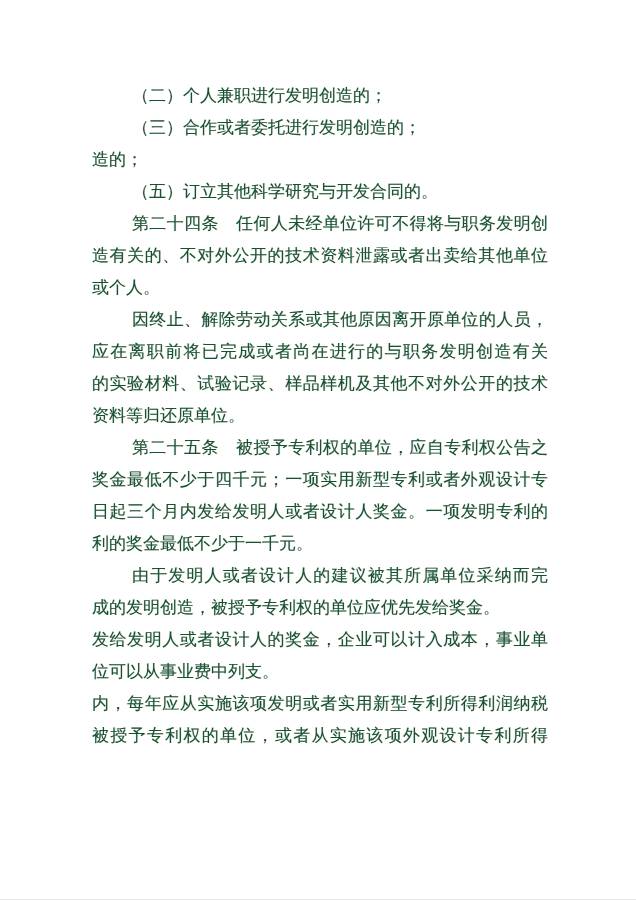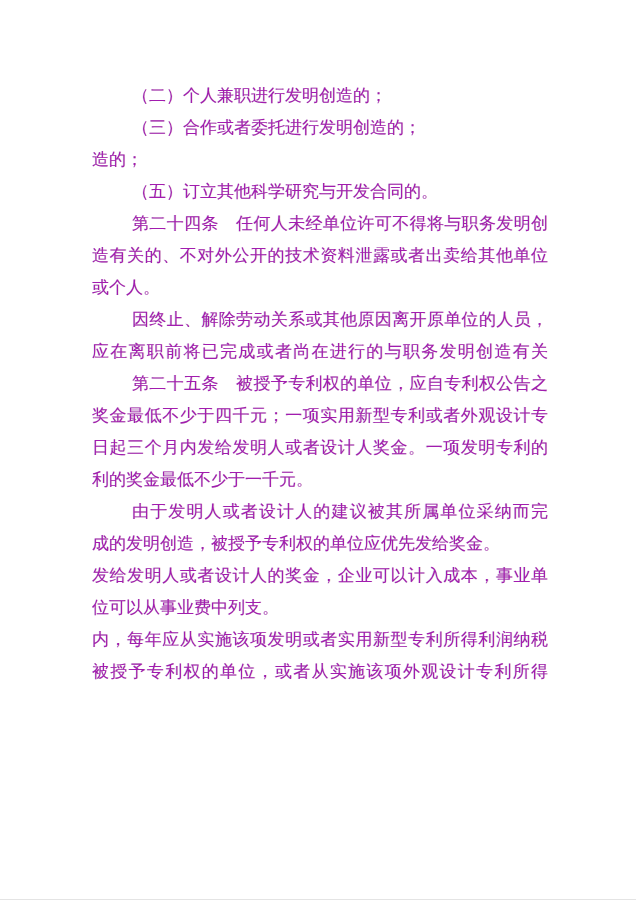--- a/index.html
+++ b/index.html
@@ -13,21 +13,21 @@
     height: 900px;
     background: #ffffff;
     overflow: hidden;
     font-family: "Liberation Serif", "DejaVu Serif", serif;
   }
   .textblock {
     position: absolute;
     left: 92px;
     top: 80px;
     width: 456px;
-    color: #a21caf;
+    color: #14532d;
     font-size: 17px;
     line-height: 32px;
     letter-spacing: 0;
     
     text-shadow: 0.6px 0 0 rgba(150, 80, 30, 0.18), -0.6px 0 0 rgba(50, 90, 170, 0.18);
   }
   .line {
     height: 32px;
     overflow: hidden;
     text-align: left;
@@ -57,20 +57,22 @@
   <div class="textblock">
     <div class="line indent">（二）个人兼职进行发明创造的；</div>
     <div class="line indent">（三）合作或者委托进行发明创造的；</div>
     <div class="line">造的；</div>
     <div class="line indent">（五）订立其他科学研究与开发合同的。</div>
     <div class="line indent full">第二十四条　任何人未经单位许可不得将与职务发明创</div>
     <div class="line full">造有关的、不对外公开的技术资料泄露或者出卖给其他单位</div>
     <div class="line">或个人。</div>
     <div class="line indent full">因终止、解除劳动关系或其他原因离开原单位的人员，</div>
     <div class="line full">应在离职前将已完成或者尚在进行的与职务发明创造有关</div>
+    <div class="line full">的实验材料、试验记录、样品样机及其他不对外公开的技术</div>
+    <div class="line">资料等归还原单位。</div>
     <div class="line indent full">第二十五条　被授予专利权的单位，应自专利权公告之</div>
     <div class="line full">奖金最低不少于四千元；一项实用新型专利或者外观设计专</div>
     <div class="line full">日起三个月内发给发明人或者设计人奖金。一项发明专利的</div>
     <div class="line">利的奖金最低不少于一千元。</div>
     <div class="line indent full">由于发明人或者设计人的建议被其所属单位采纳而完</div>
     <div class="line">成的发明创造，被授予专利权的单位应优先发给奖金。</div>
     <div class="line full">发给发明人或者设计人的奖金，企业可以计入成本，事业单</div>
     <div class="line">位可以从事业费中列支。</div>
     <div class="line full">内，每年应从实施该项发明或者实用新型专利所得利润纳税</div>
     <div class="line full">被授予专利权的单位，或者从实施该项外观设计专利所得</div>

